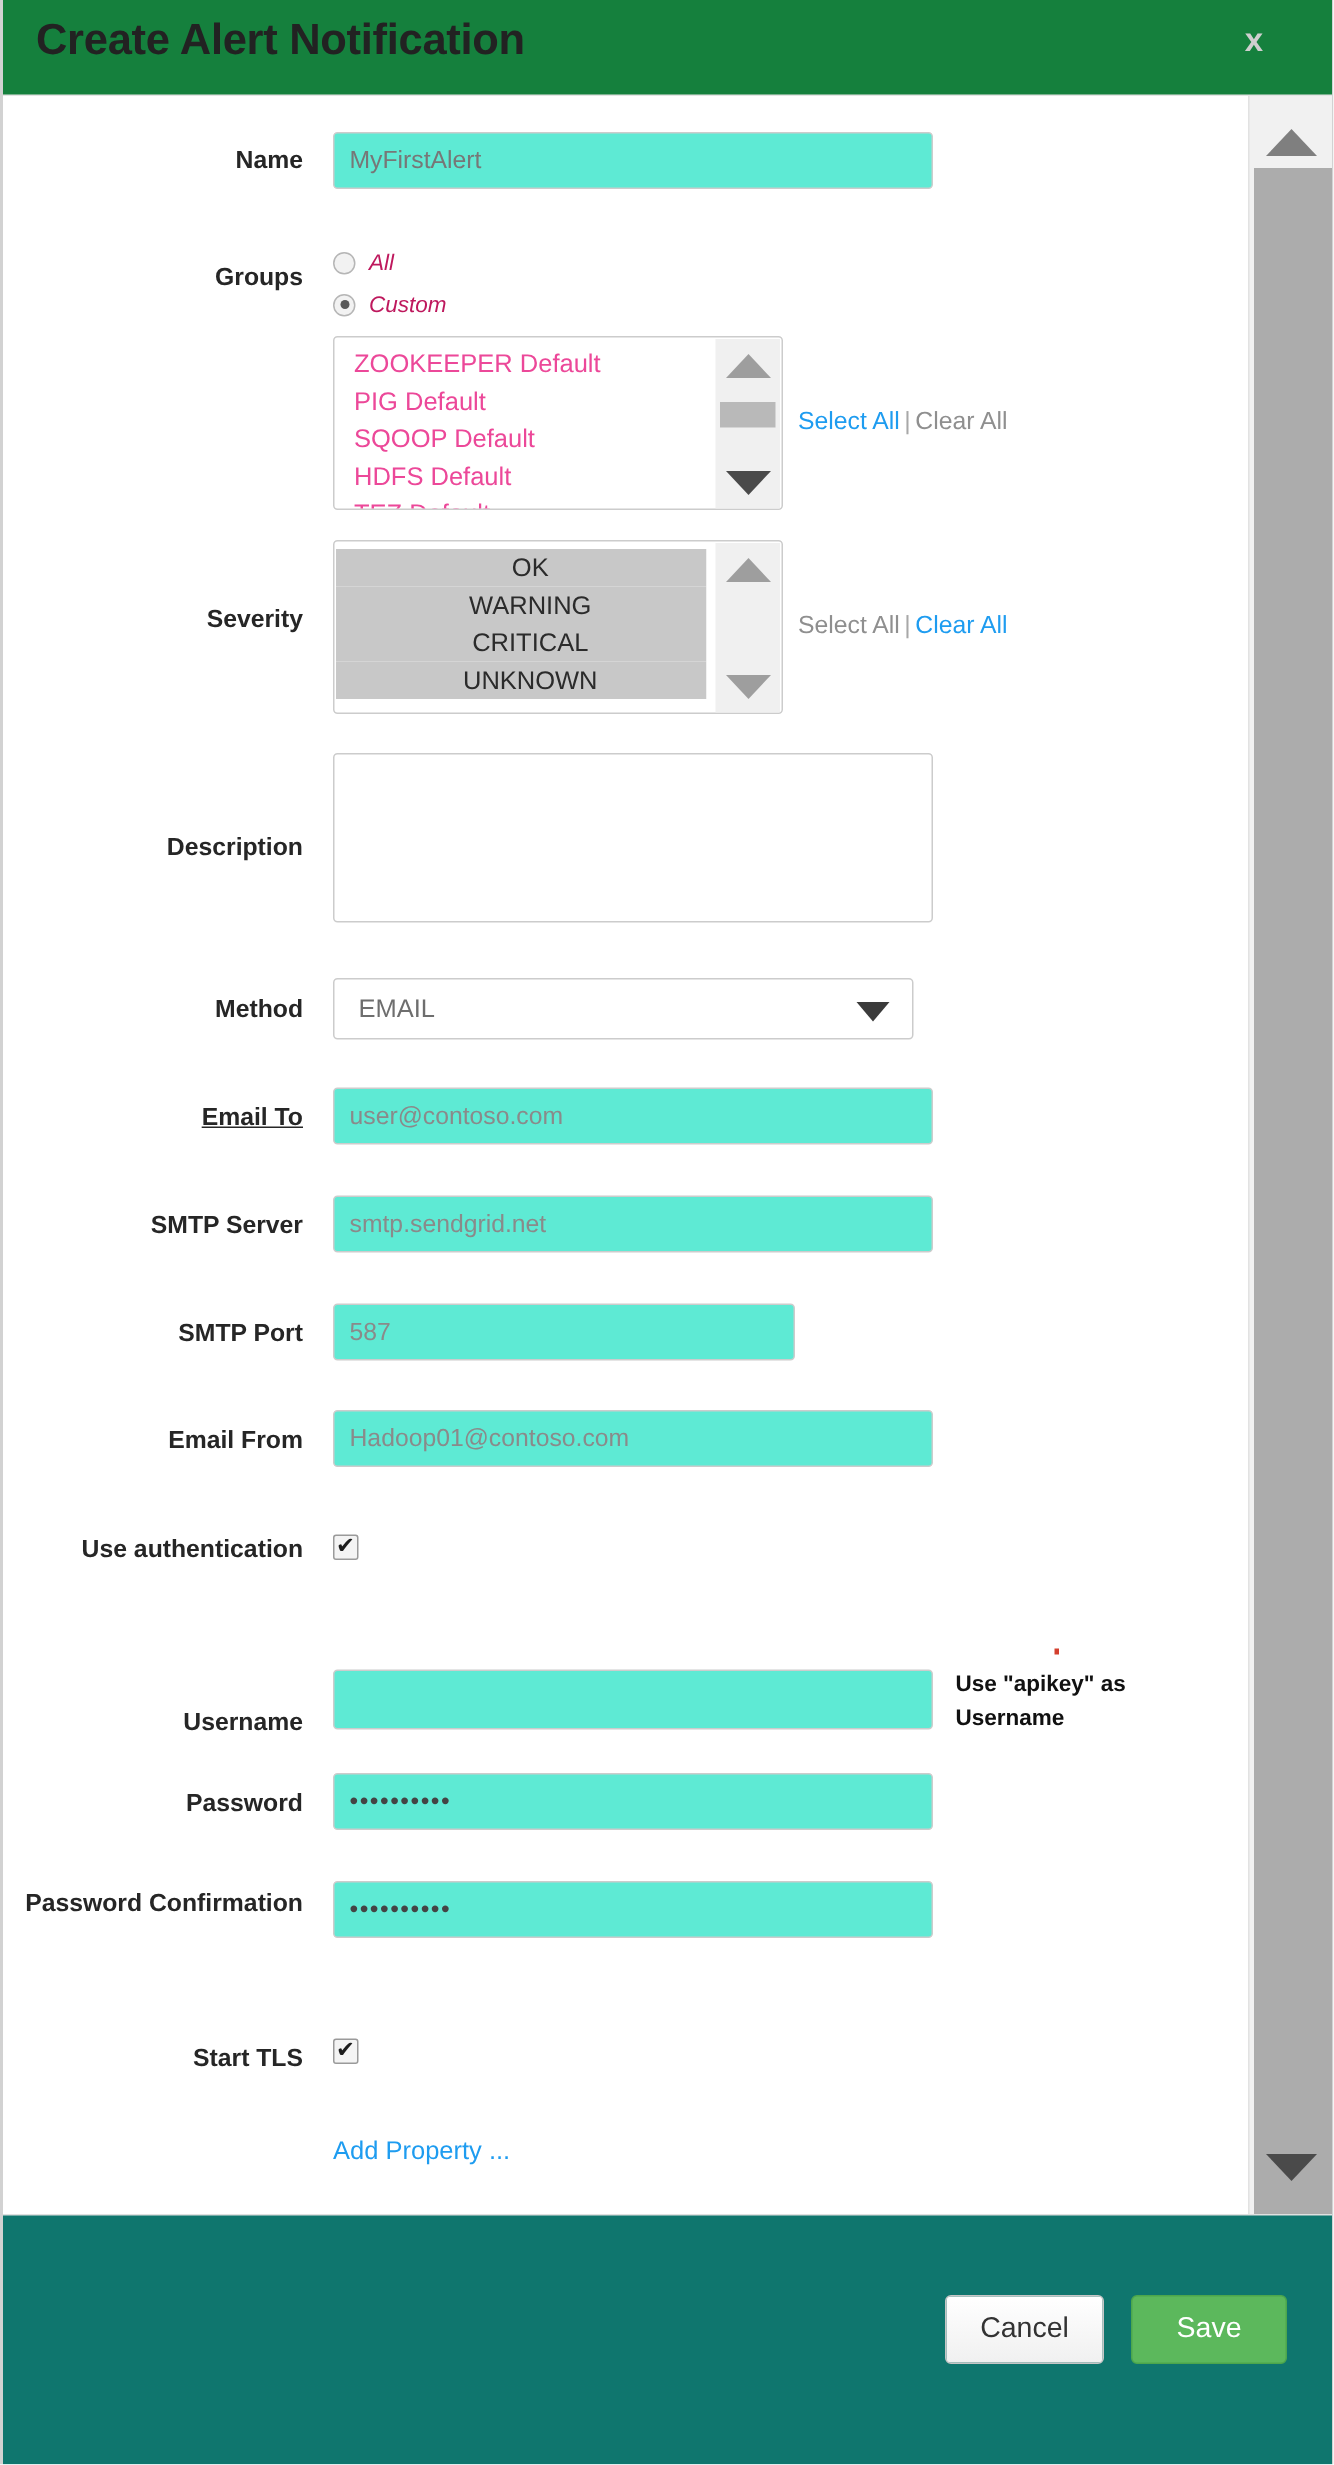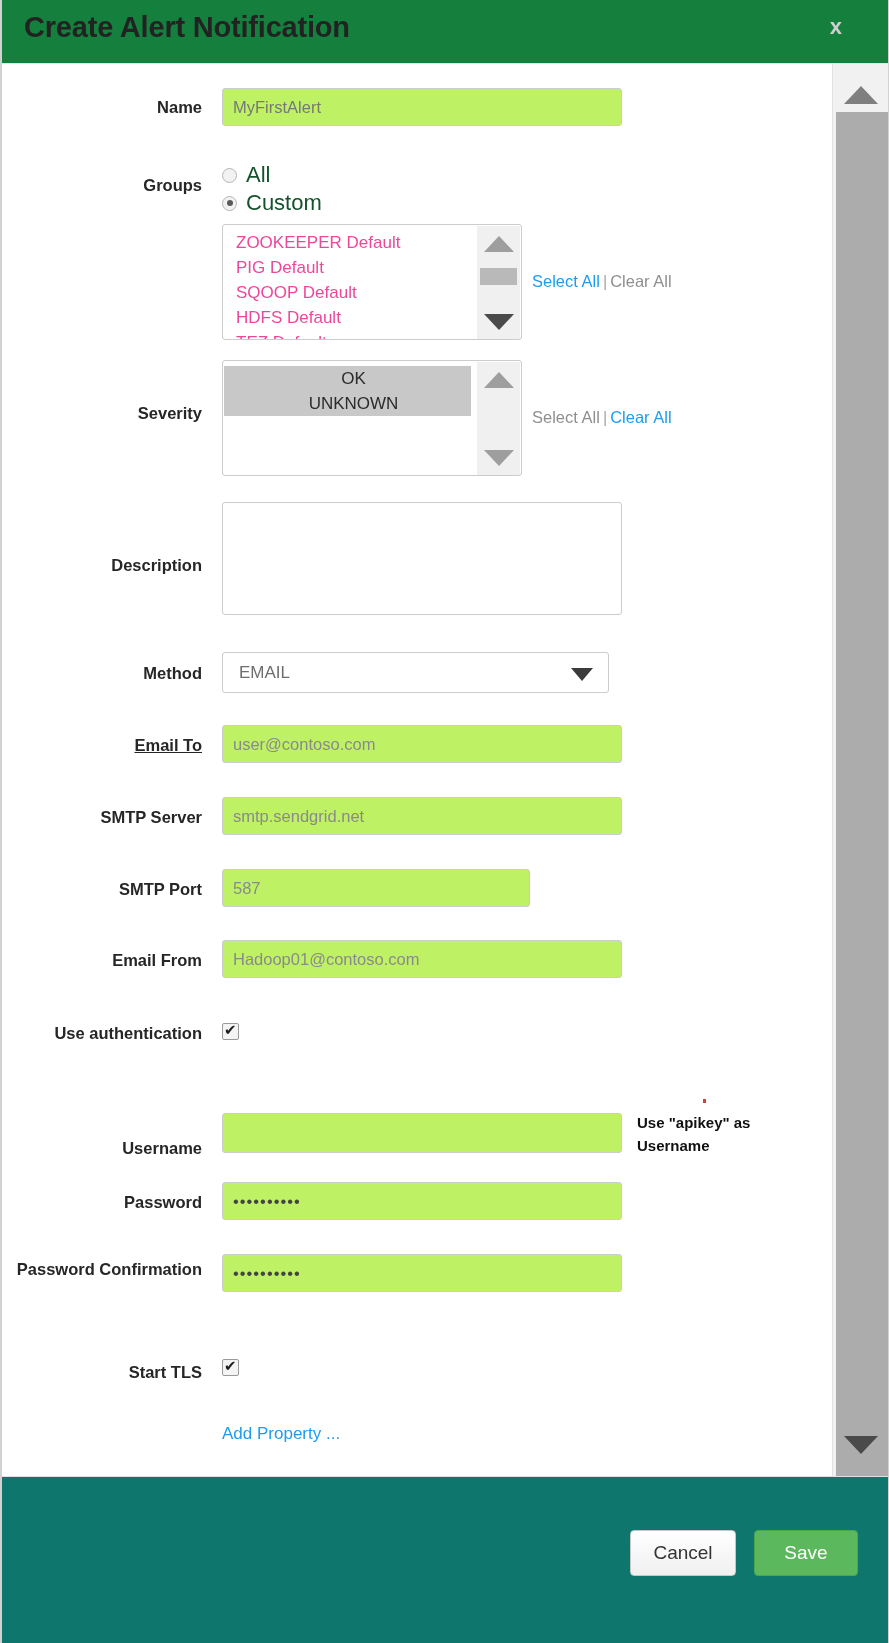--- a/index.html
+++ b/index.html
@@ -69,36 +69,36 @@
     font-weight: bold;
     color: #262626;
     line-height: 22px;
   }
   .ctl { position: absolute; left: 220px; }
 
   .txt {
     height: 38px;
     border: 1px solid #ccc;
     border-radius: 3px;
-    background: #bef264;
+    background: #5eead4;
     font-size: 16.5px;
     color: #777;
     padding: 0 10px;
     line-height: 36px;
     font-family: "Liberation Sans", sans-serif;
     outline: none;
     width: 400px;
   }
   .txt::placeholder { color: #8a8a8a; }
 
   
   .radio-line {
     display: flex; align-items: center;
     height: 26px;
-    font-size: 22px; color: #14532d;
+    font-size: 15px; color: #be185d; font-style: italic;
   }
   .radio {
     width: 15px; height: 15px;
     border-radius: 50%;
     border: 1px solid #b6b6b6;
     background: #f2f2f2;
     margin-right: 9px;
     position: relative;
     flex: none;
   }
@@ -371,20 +371,22 @@
       </div>
     </div>
 
     <div class="form-row" style="top:296px;">
       <div class="lbl" style="top:42px;">Severity</div>
       <div class="ctl" style="top:0;text-align:center;">
         <div style="position:relative;">
           <div class="listbox" style="width:300px; height:116px;">
             <div class="opts" style="width:247px; top:5px;">
               <div class="opt sel">OK</div>
+              <div class="opt sel">WARNING</div>
+              <div class="opt sel">CRITICAL</div>
               <div class="opt sel">UNKNOWN</div>
             </div>
             <div class="mini-sb" style="height:114px;">
               <div class="mini-arrow up"></div>
               <div class="mini-arrow down"></div>
             </div>
           </div>
           <div class="links" style="position:absolute; left:310px; top:48px;">
             <a class="lk-off">Select All</a><span class="sep">|</span><a class="lk-on">Clear All</a>
           </div>

